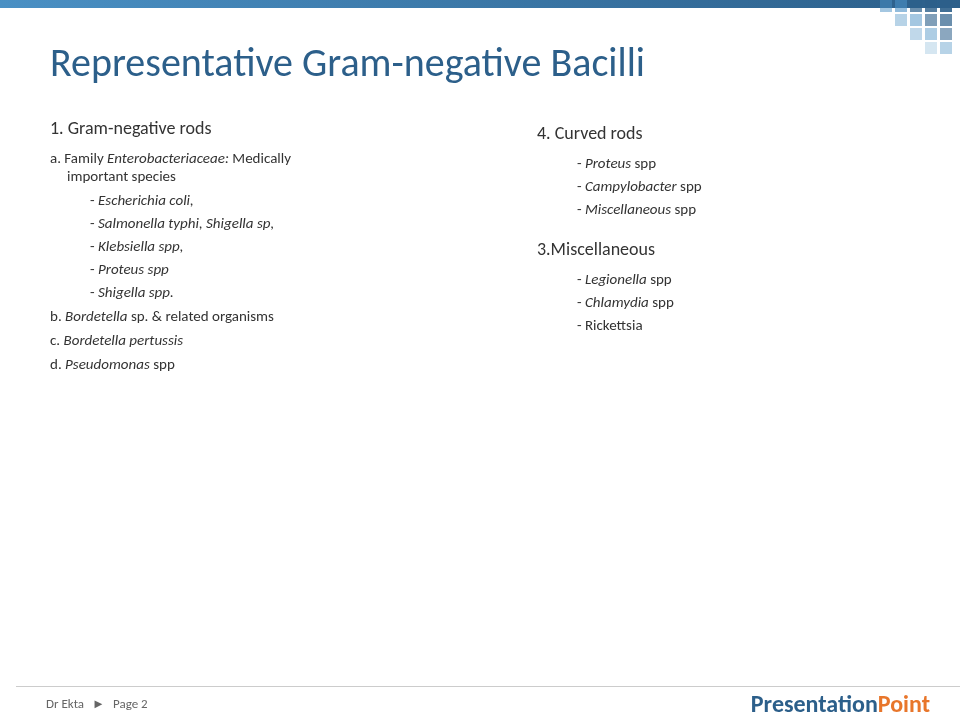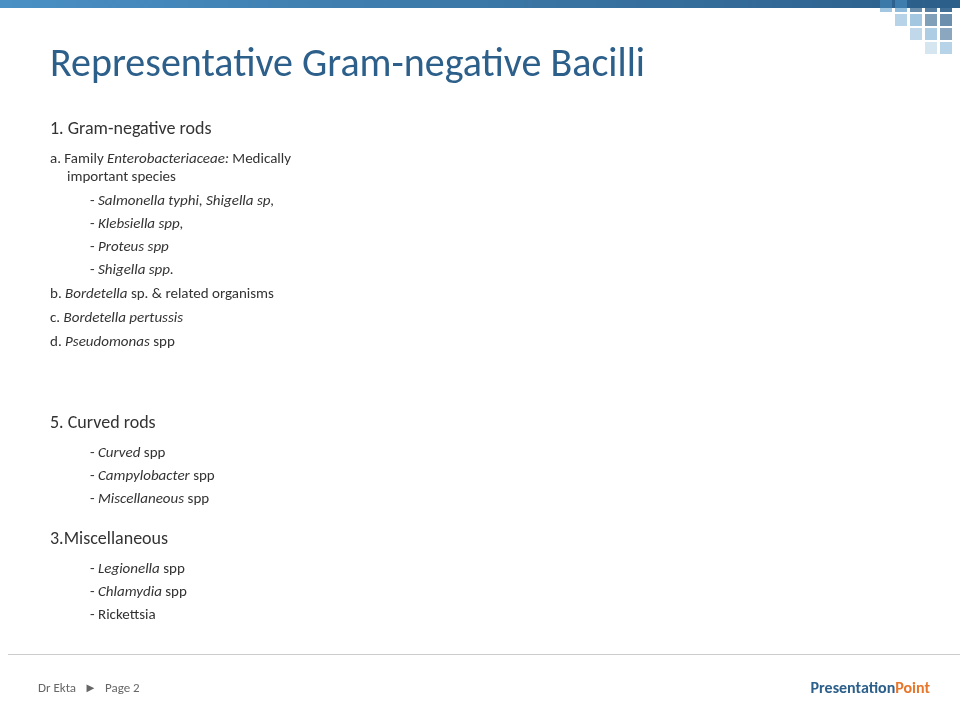--- a/index.html
+++ b/index.html
@@ -54,22 +54,21 @@
       font-size: 40px;
       font-weight: normal;
       color: #2c5f8a;
       margin-bottom: 30px;
       border-bottom: none;
     }
 
     
     .columns {
       display: flex;
-      gap: 50px;
-      flex-direction: column;
+      gap: 31px;
     }
 
     .col-left {
       flex: 1.1;
     }
 
     .col-right {
       flex: 0.9;
       padding-top: 5px;
     }
@@ -107,41 +106,41 @@
     }
 
     .section-gap {
       margin-top: 20px;
     }
 
     
     .bottom-bar {
       position: absolute;
       bottom: 0;
-      left: 8px;
-      right: 0;
-      height: 66px;
+      left: 16px;
+      right: 0;
+      height: 34px;
       border-top: 1px solid #cccccc;
       display: flex;
       align-items: center;
       justify-content: space-between;
       padding: 0 30px;
       background: #ffffff;
     }
 
     .footer-left {
       font-size: 13px;
       color: #666;
       display: flex;
       align-items: center;
       gap: 8px;
     }
 
     .footer-right {
-      font-size: 16px;
+      font-size: 24px;
       color: #333;
       font-weight: normal;
     }
 
     .footer-right .brand-bold {
       font-weight: bold;
       color: #2c5f8a;
     }
 
     .footer-right .brand-point {
@@ -180,34 +179,35 @@
 
   <div class="columns">
 
     <div class="col-left">
       <p class="section-heading">1.  Gram-negative rods</p>
 
       <p class="sub-item">
         <span>a. Family </span><span class="italic">Enterobacteriaceae:</span><span> Medically<br>&nbsp;&nbsp;&nbsp;&nbsp;&nbsp;important species</span>
       </p>
 
+      <p class="bullet-item"><span class="italic">Escherichia coli,</span></p>
       <p class="bullet-item"><span class="italic">Salmonella typhi, Shigella sp,</span></p>
       <p class="bullet-item"><span class="italic">Klebsiella spp,</span></p>
       <p class="bullet-item"><span class="italic">Proteus spp</span></p>
       <p class="bullet-item"><span class="italic">Shigella spp.</span></p>
 
       <p class="sub-item" style="margin-top:6px;">b. <span class="italic">Bordetella</span> sp. &amp; related organisms</p>
       <p class="sub-item">c. <span class="italic">Bordetella pertussis</span></p>
       <p class="sub-item">d. <span class="italic">Pseudomonas</span> spp</p>
     </div>
 
     <div class="col-right">
 
-      <p class="section-heading">5. Curved rods</p>
-      <p class="bullet-item"><span class="italic">Curved</span> spp</p>
+      <p class="section-heading">4. Curved rods</p>
+      <p class="bullet-item"><span class="italic">Proteus</span> spp</p>
       <p class="bullet-item"><span class="italic">Campylobacter</span> spp</p>
       <p class="bullet-item"><span class="italic">Miscellaneous</span> spp</p>
 
       <p class="section-heading section-gap">3.Miscellaneous</p>
       <p class="bullet-item"><span class="italic">Legionella</span> spp</p>
       <p class="bullet-item"><span class="italic">Chlamydia</span> spp</p>
       <p class="bullet-item">Rickettsia</p>
 
     </div>
   </div>

